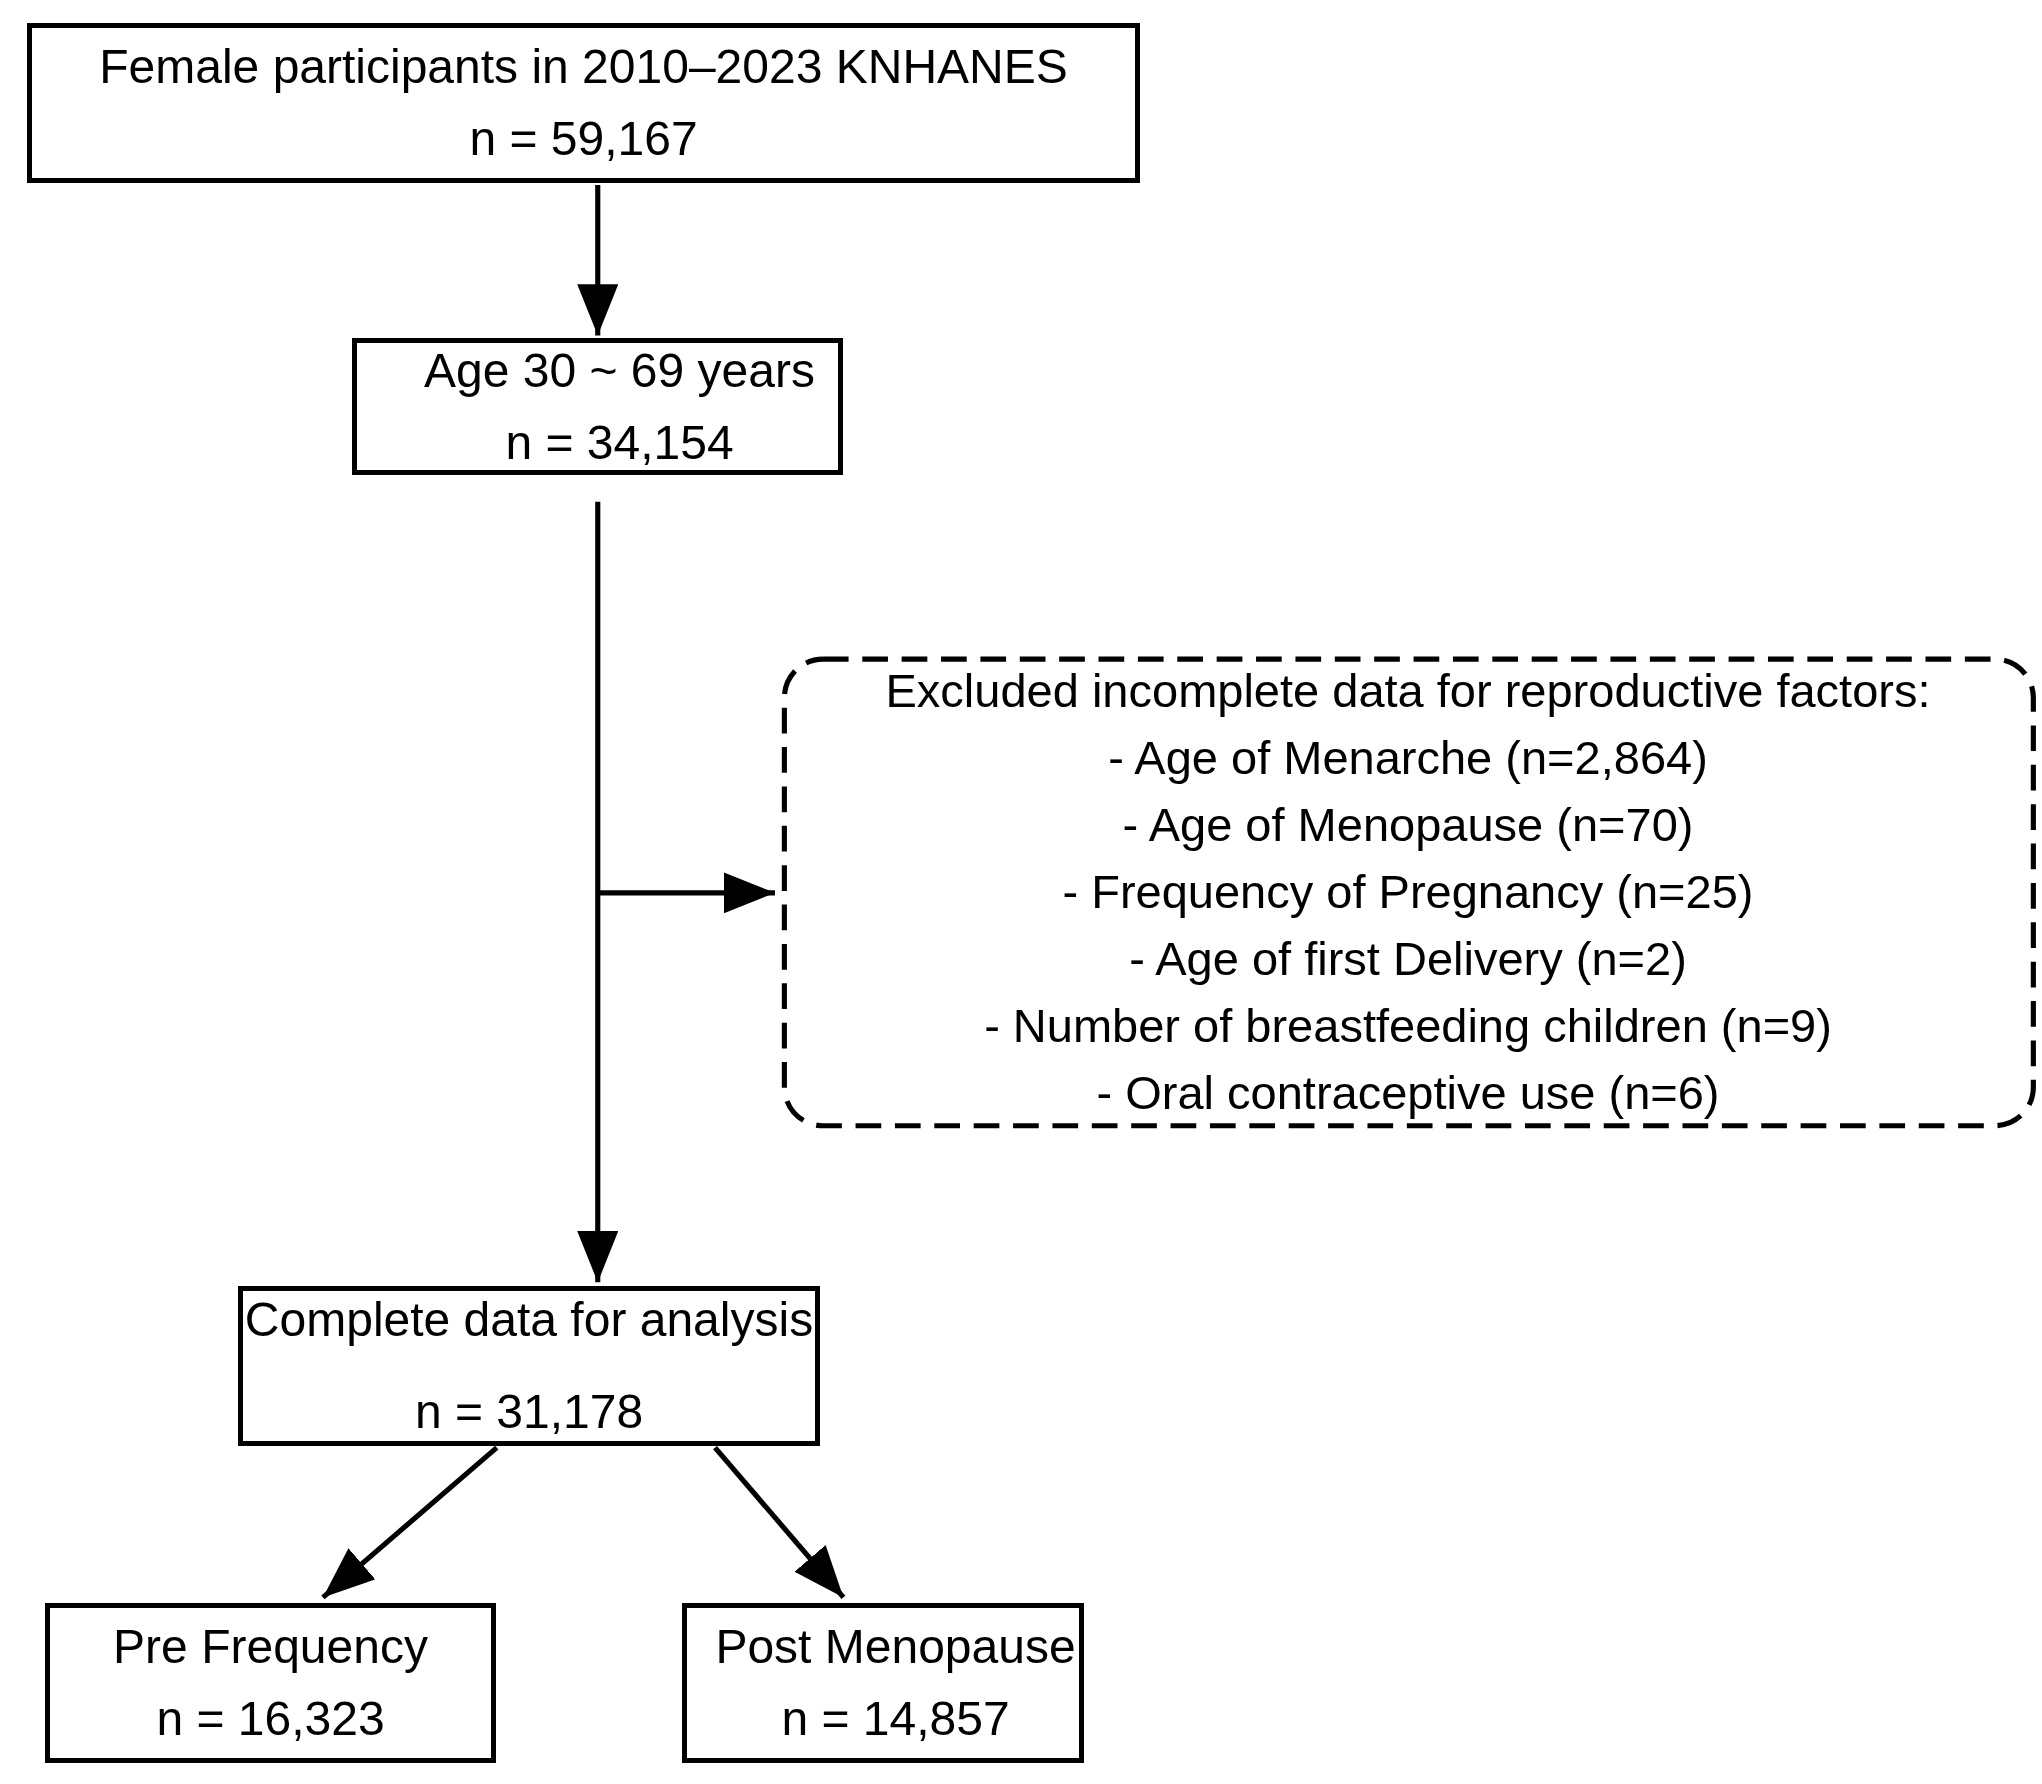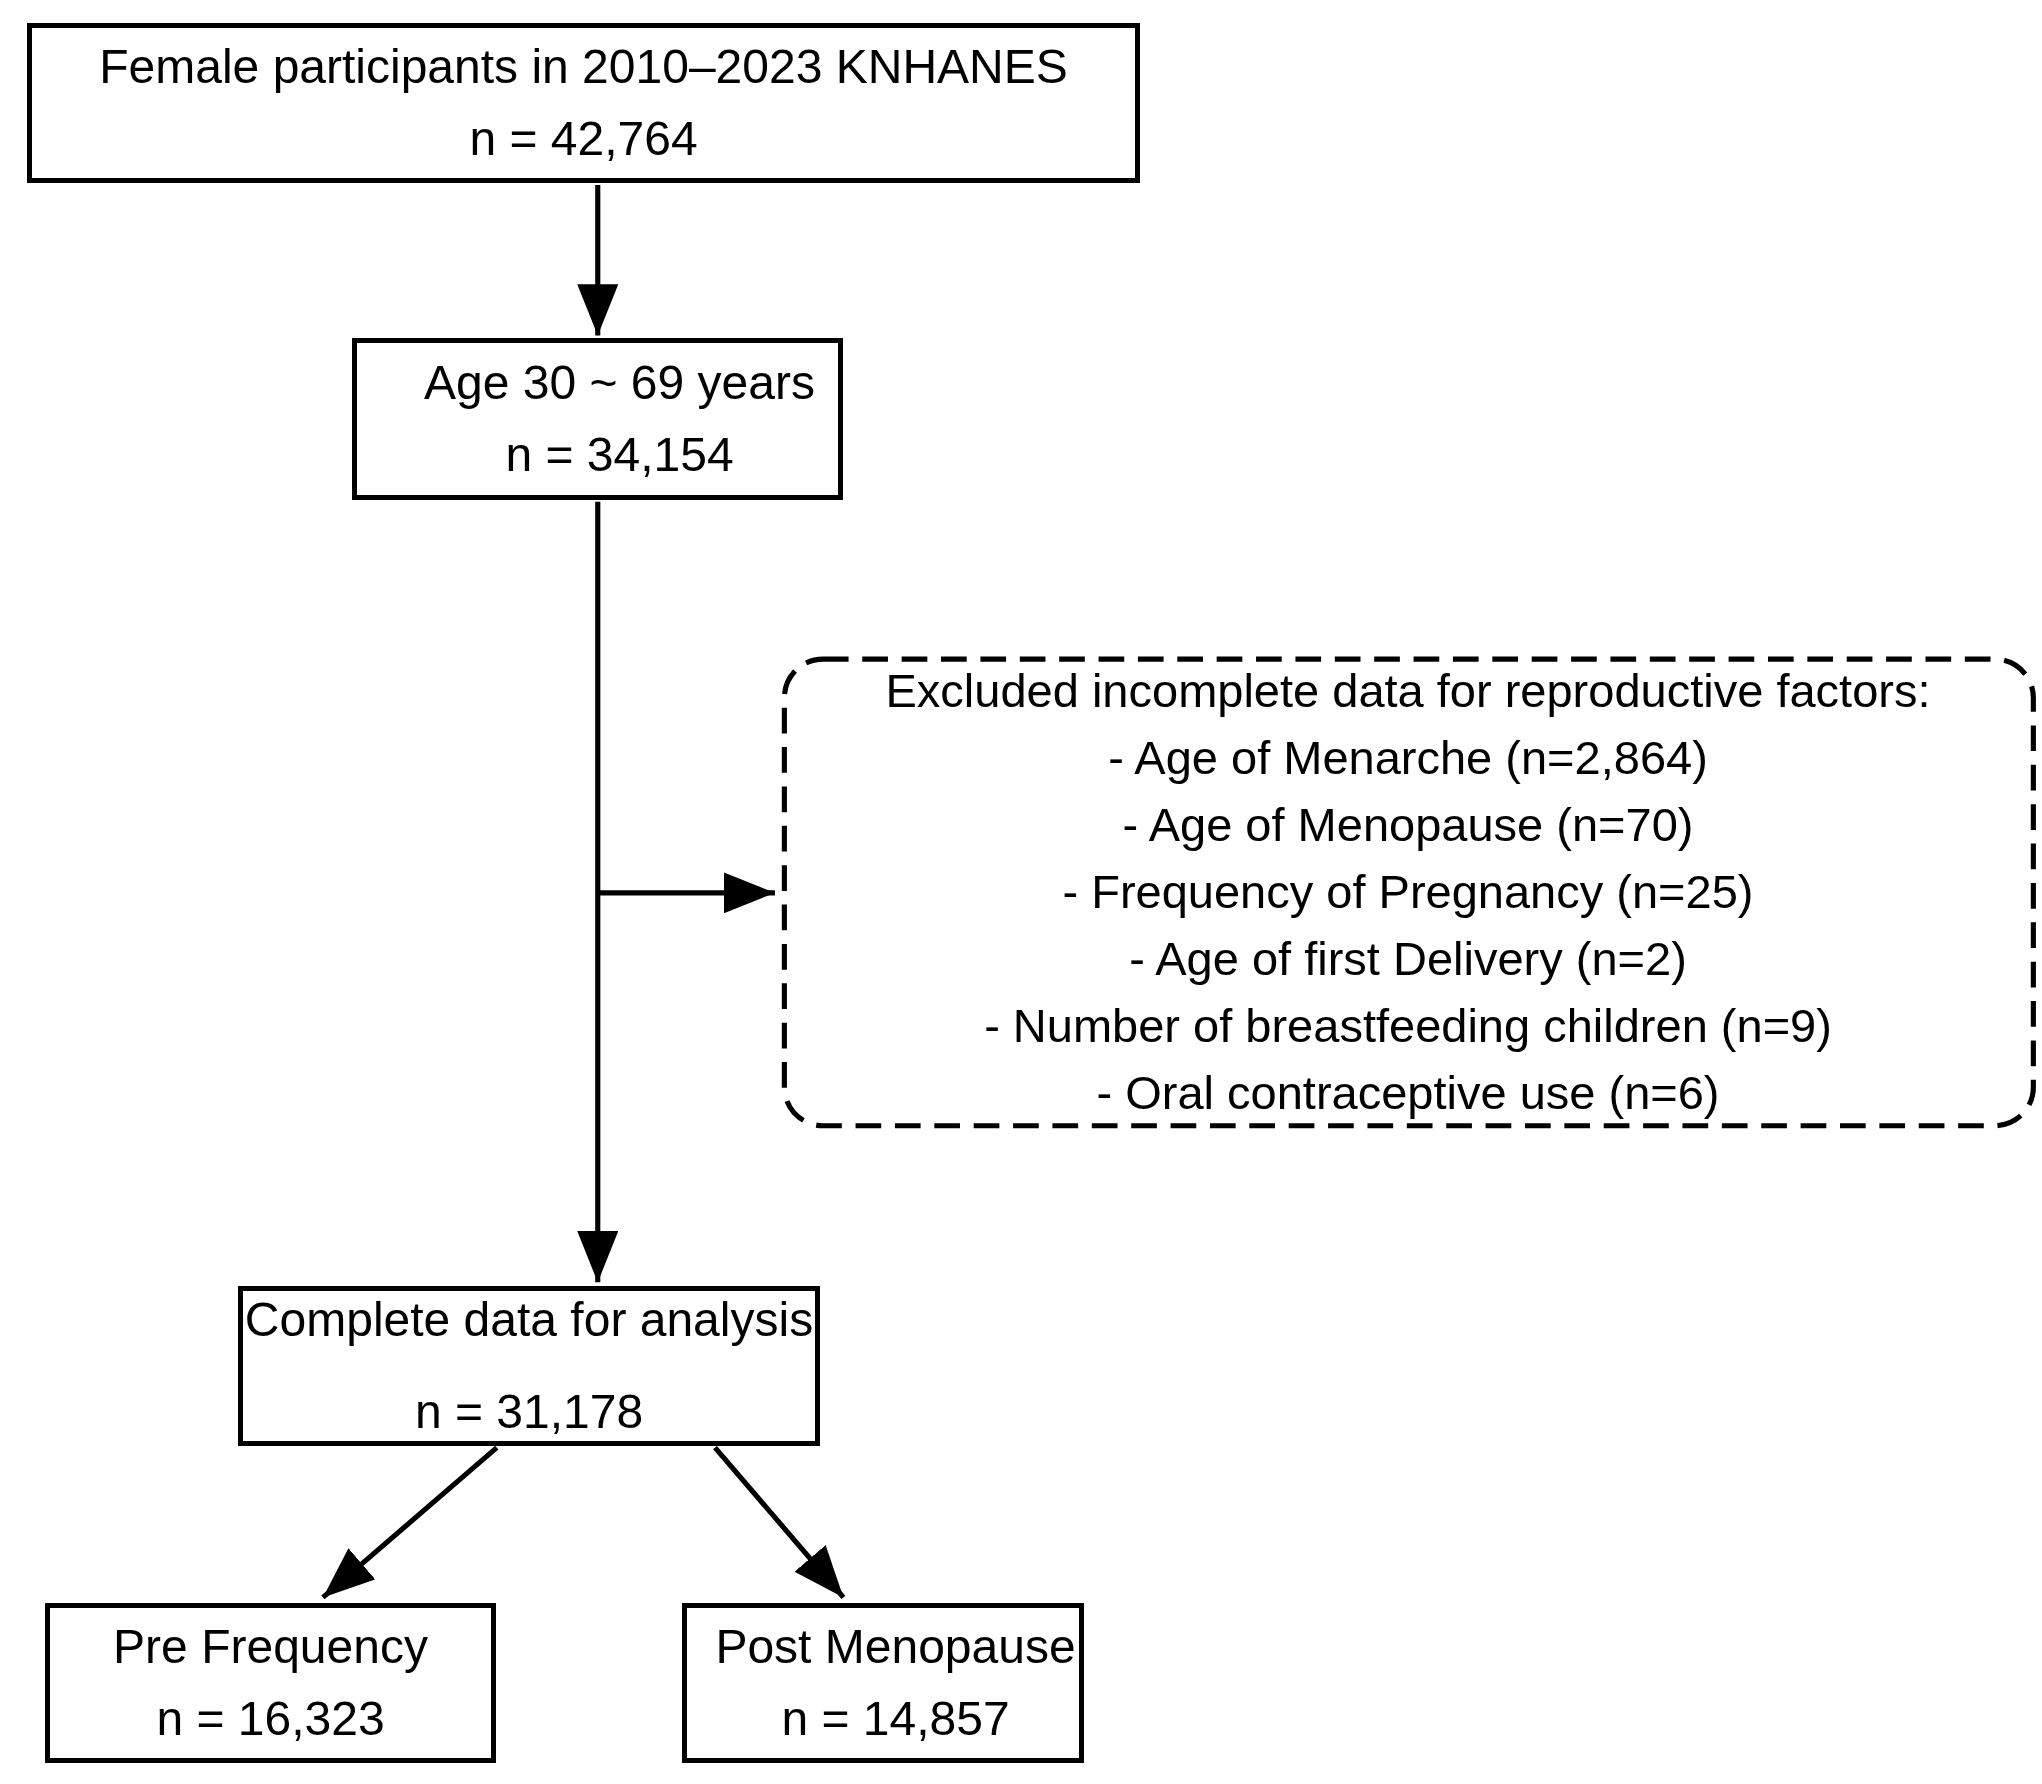--- a/index.html
+++ b/index.html
@@ -54,21 +54,21 @@
     text-align: center;
   }
   .excluded-text .xline {
     font-size: 47px;
     line-height: 67px;
     white-space: nowrap;
     color: #000000;
   }
   
   .box-source   { left: 27px;  top: 23px;   width: 1113px; height: 160px; }
-  .box-age      { left: 352px; top: 338px;  width: 491px;  height: 162px; padding-left: 44px; }
+  .box-age      { left: 352px; top: 338px;  width: 491px;  height: 137px; padding-left: 44px; }
   .box-complete { left: 238px; top: 1286px; width: 582px;  height: 160px; gap: 20px; }
   .box-pre      { left: 45px;  top: 1603px; width: 451px;  height: 160px; }
   .box-post     { left: 682px; top: 1603px; width: 402px;  height: 160px; padding-left: 25px; }
 </style>
 </head>
 <body>
 
 <div class="canvas">
 
   <svg class="arrow-layer" viewBox="0 0 2386 2084" xmlns="http://www.w3.org/2000/svg">
@@ -86,21 +86,21 @@
 
     <line x1="580" y1="1691" x2="377" y2="1866" stroke="#000000" stroke-width="6" marker-end="url(#ah)"></line>
 
     <line x1="835" y1="1691" x2="985" y2="1866" stroke="#000000" stroke-width="6" marker-end="url(#ah)"></line>
 
     <rect x="916" y="770" width="1459" height="545" rx="45" ry="45" fill="none" stroke="#000000" stroke-width="6" stroke-dasharray="30 16"></rect>
   </svg>
 
   <div class="fbox box-source">
     <div class="line">Female participants in 2010–2023 KNHANES</div>
-    <div class="line">n = 42,764</div>
+    <div class="line">n = 59,167</div>
   </div>
 
   <div class="fbox box-age">
     <div class="line">Age 30 ~ 69 years</div>
     <div class="line">n = 34,154</div>
   </div>
 
   <div class="excluded-text">
     <div class="xline">Excluded incomplete data for reproductive factors:</div>
     <div class="xline">- Age of Menarche (n=2,864)</div>

